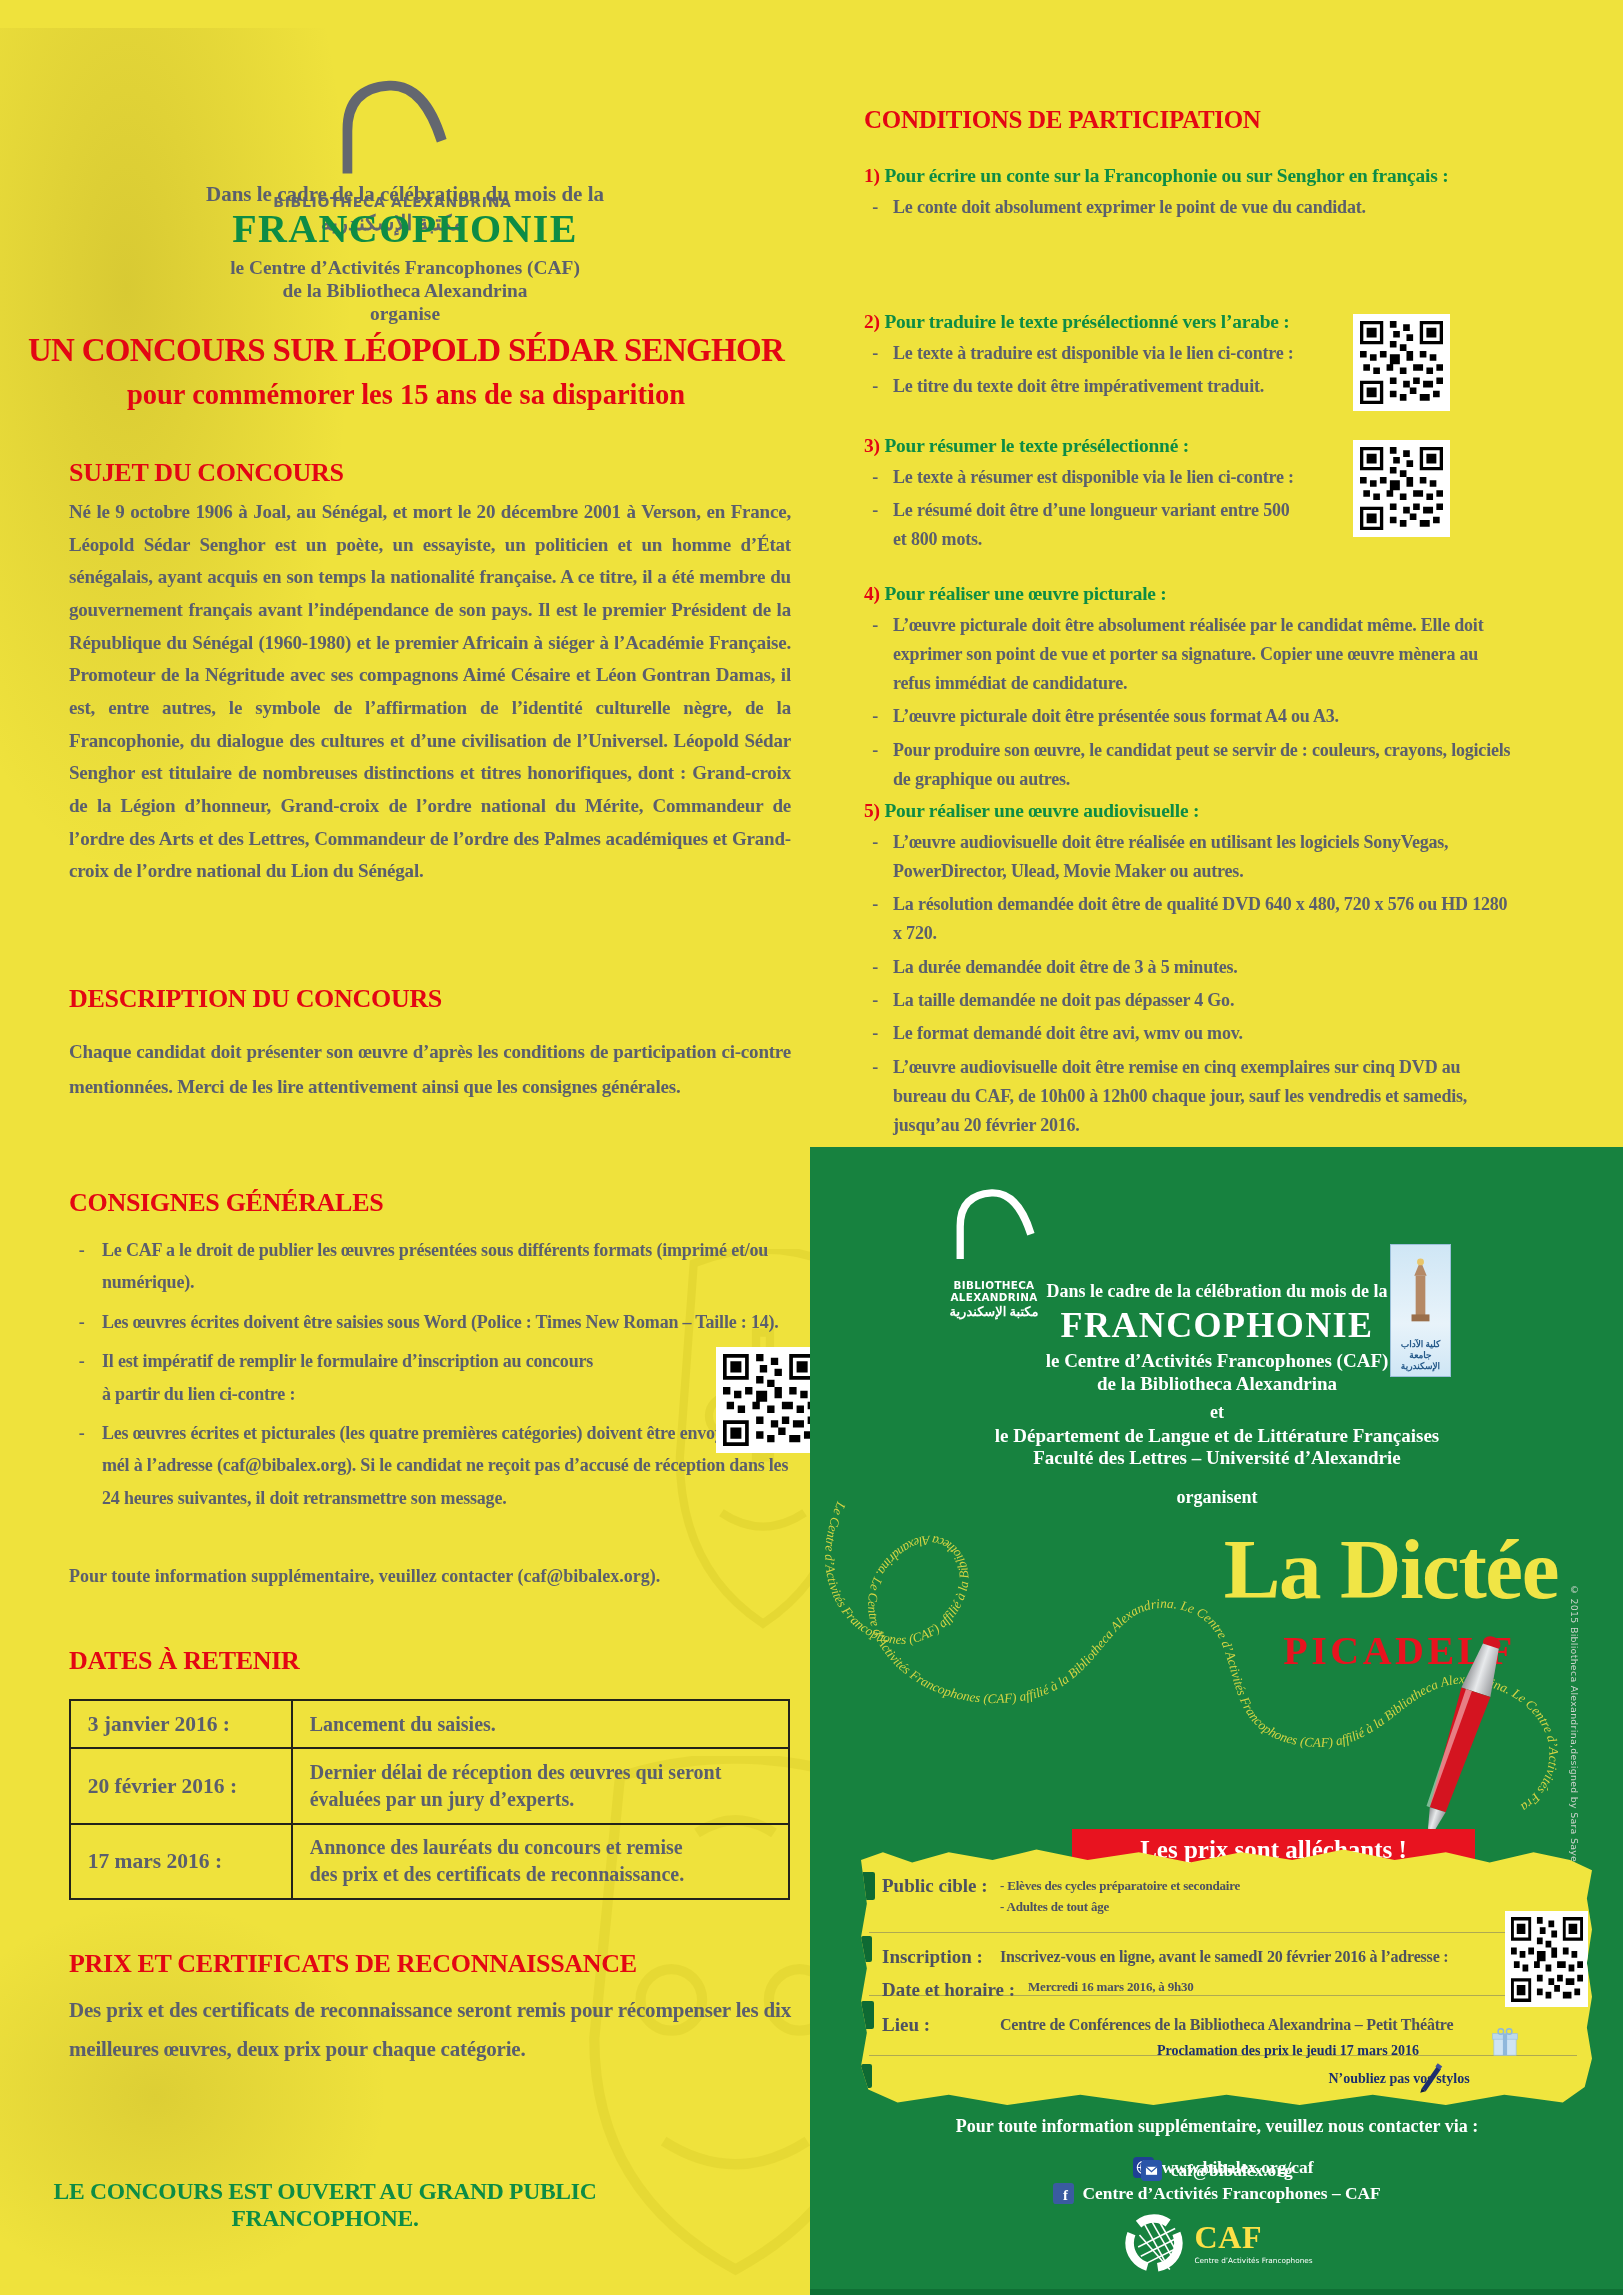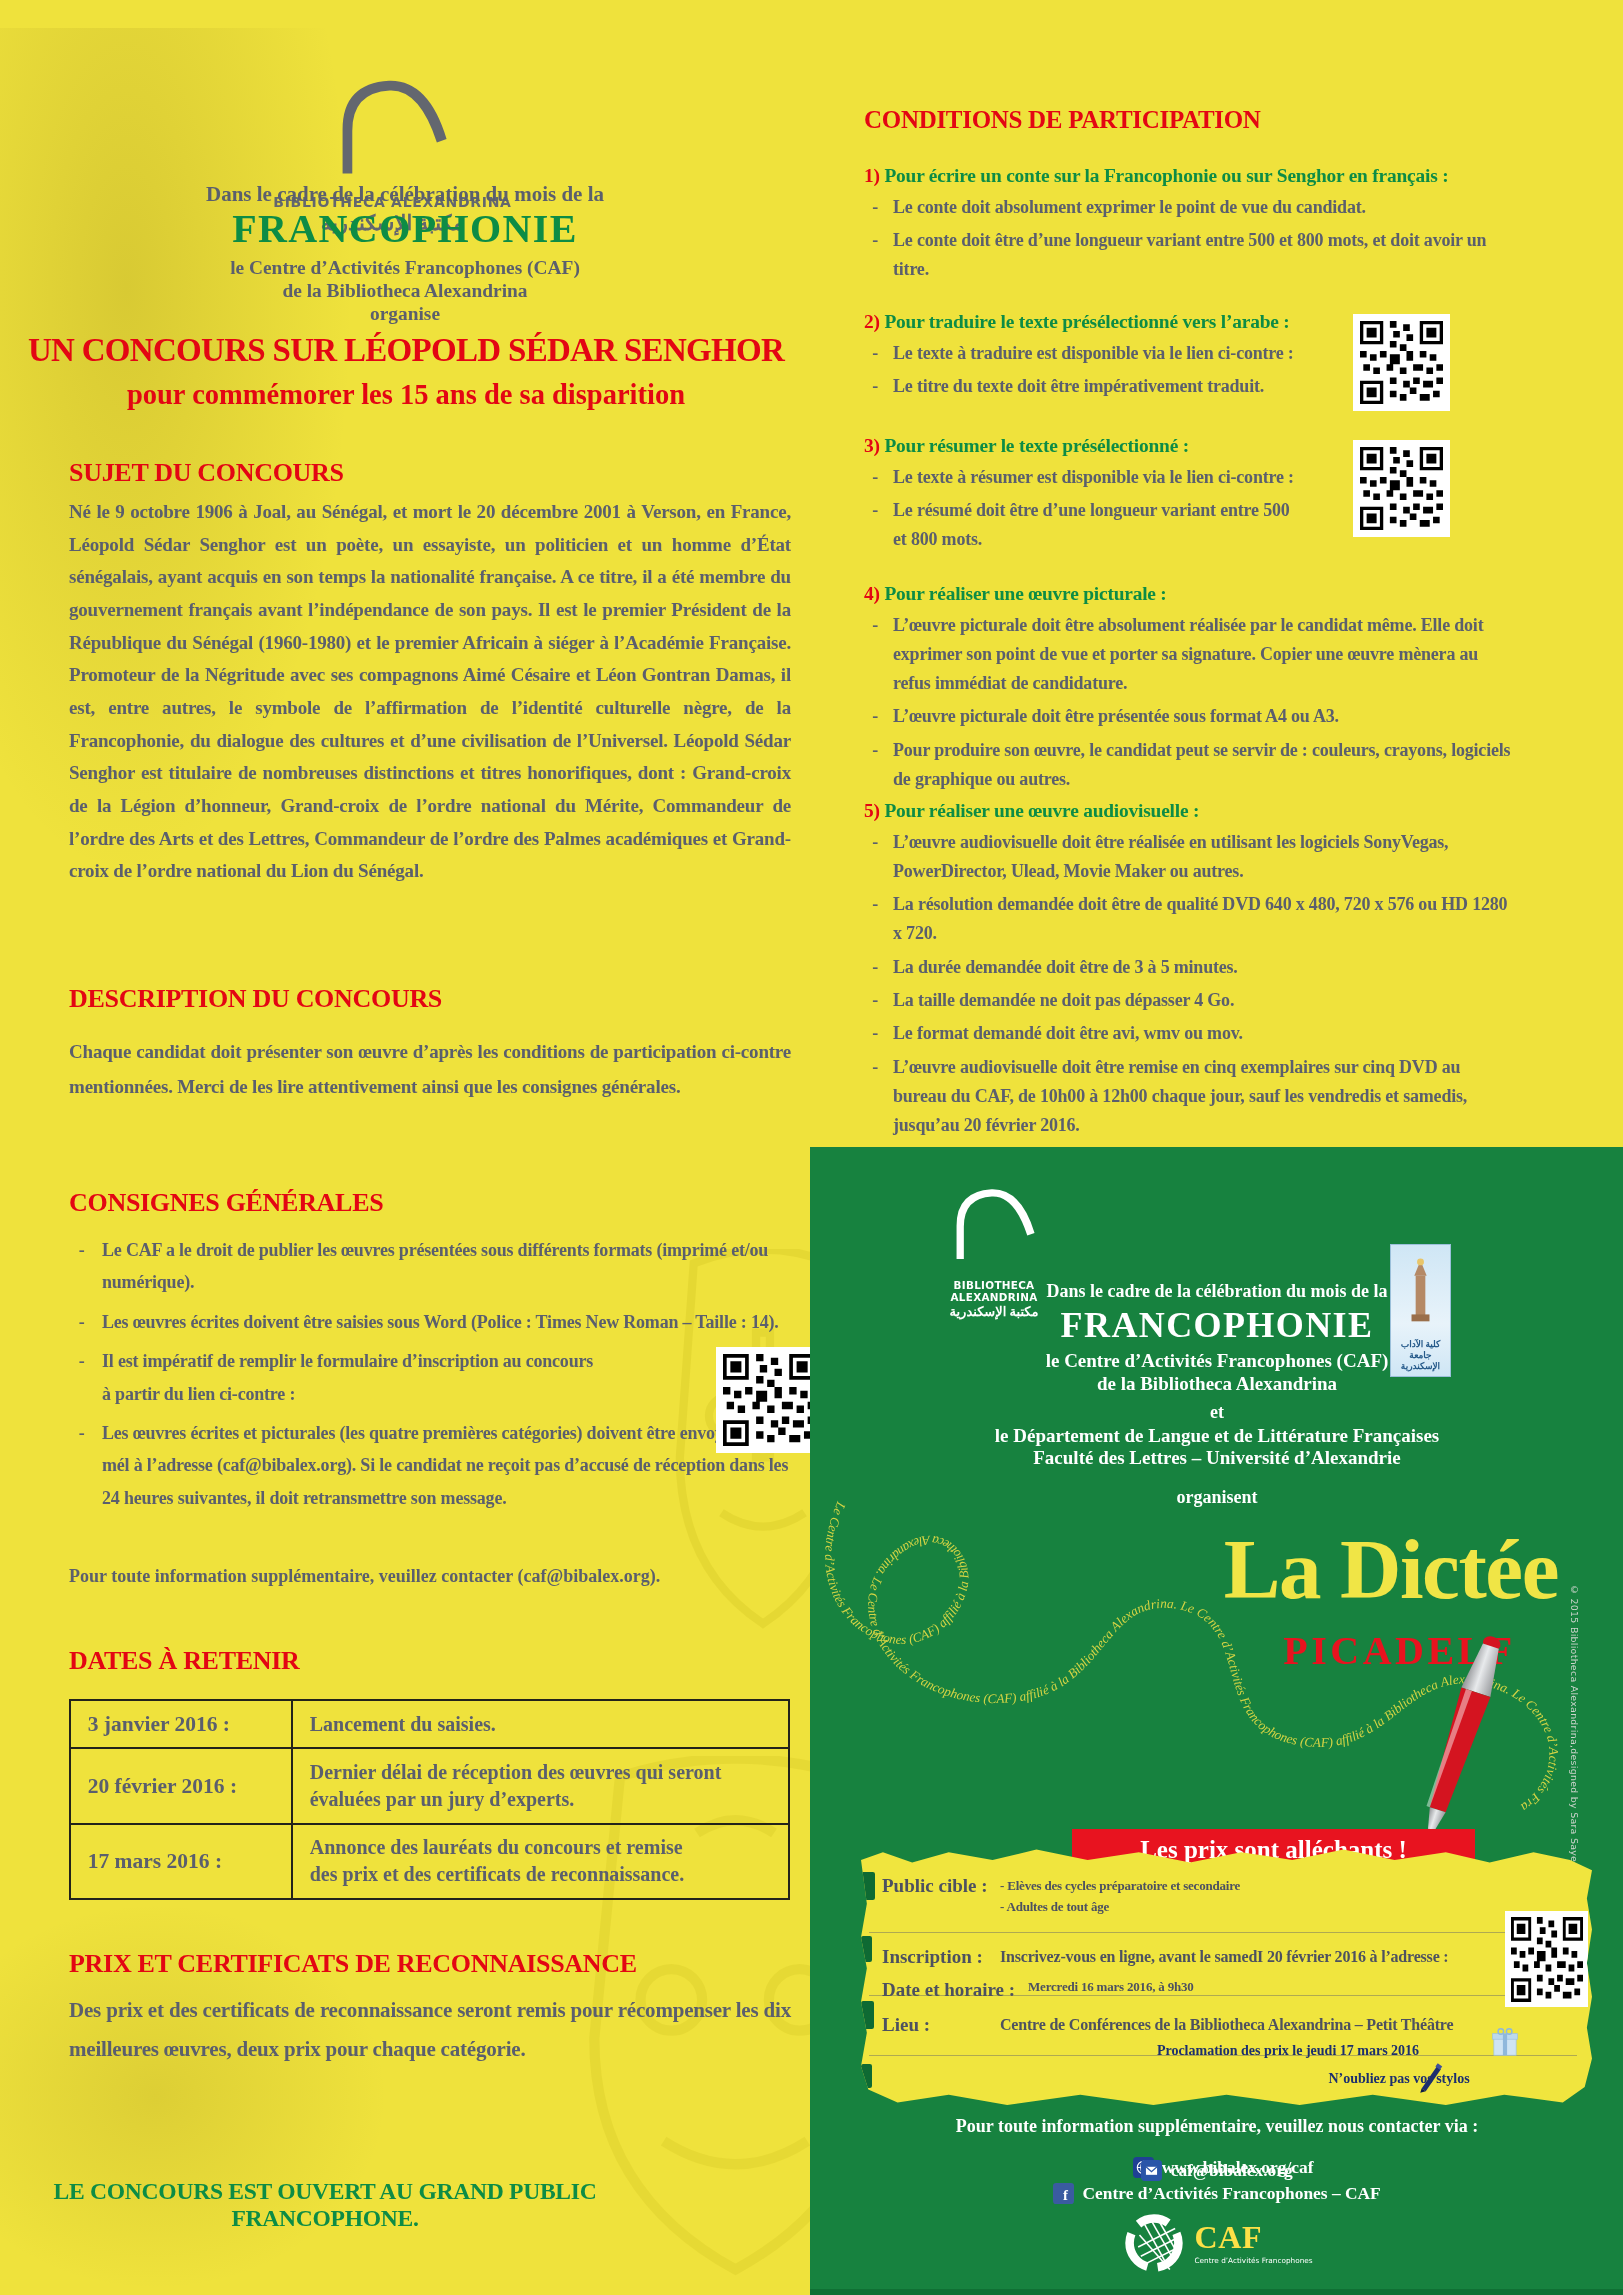--- a/index.html
+++ b/index.html
@@ -225,21 +225,20 @@
 
   <div class="abs ctr open-line">LE CONCOURS EST OUVERT AU GRAND PUBLIC FRANCOPHONE.</div>
 
   <div class="abs cond">
     <div class="cond-h red-h">CONDITIONS DE PARTICIPATION</div>
 
     <div class="cond-item it1">
       <div class="head"><span class="num">1)</span> <span class="titl">Pour écrire un conte sur la Francophonie ou sur Senghor en français :</span></div>
       <ul>
         <li>Le conte doit absolument exprimer le point de vue du candidat.</li>
-        <li>Le conte doit être d’une longueur variant entre 500 et 800 mots, et doit avoir un titre.</li>
       </ul>
     </div>
 
     <div class="cond-item it2 hasqr">
       <div class="head"><span class="num">2)</span> <span class="titl">Pour traduire le texte présélectionné vers l’arabe :</span></div>
       <ul>
         <li>Le texte à traduire est disponible via le lien ci-contre :</li>
         <li>Le titre du texte doit être impérativement traduit.</li>
       </ul>
     </div>

